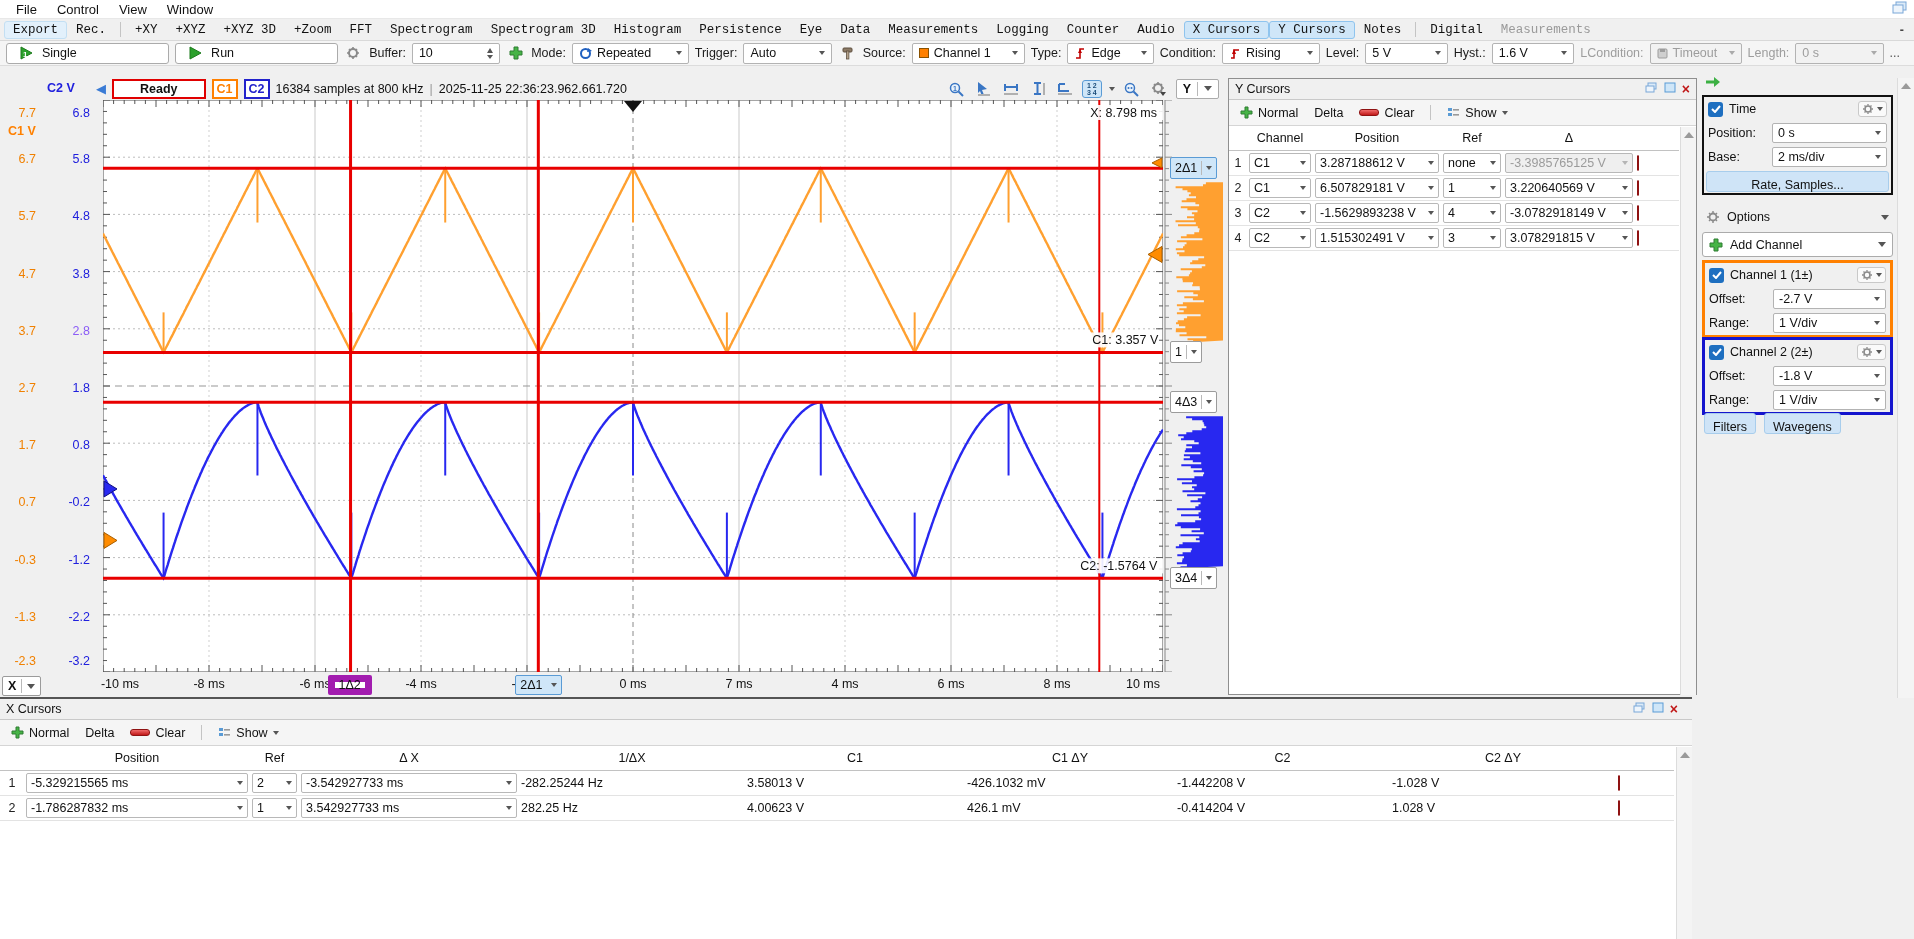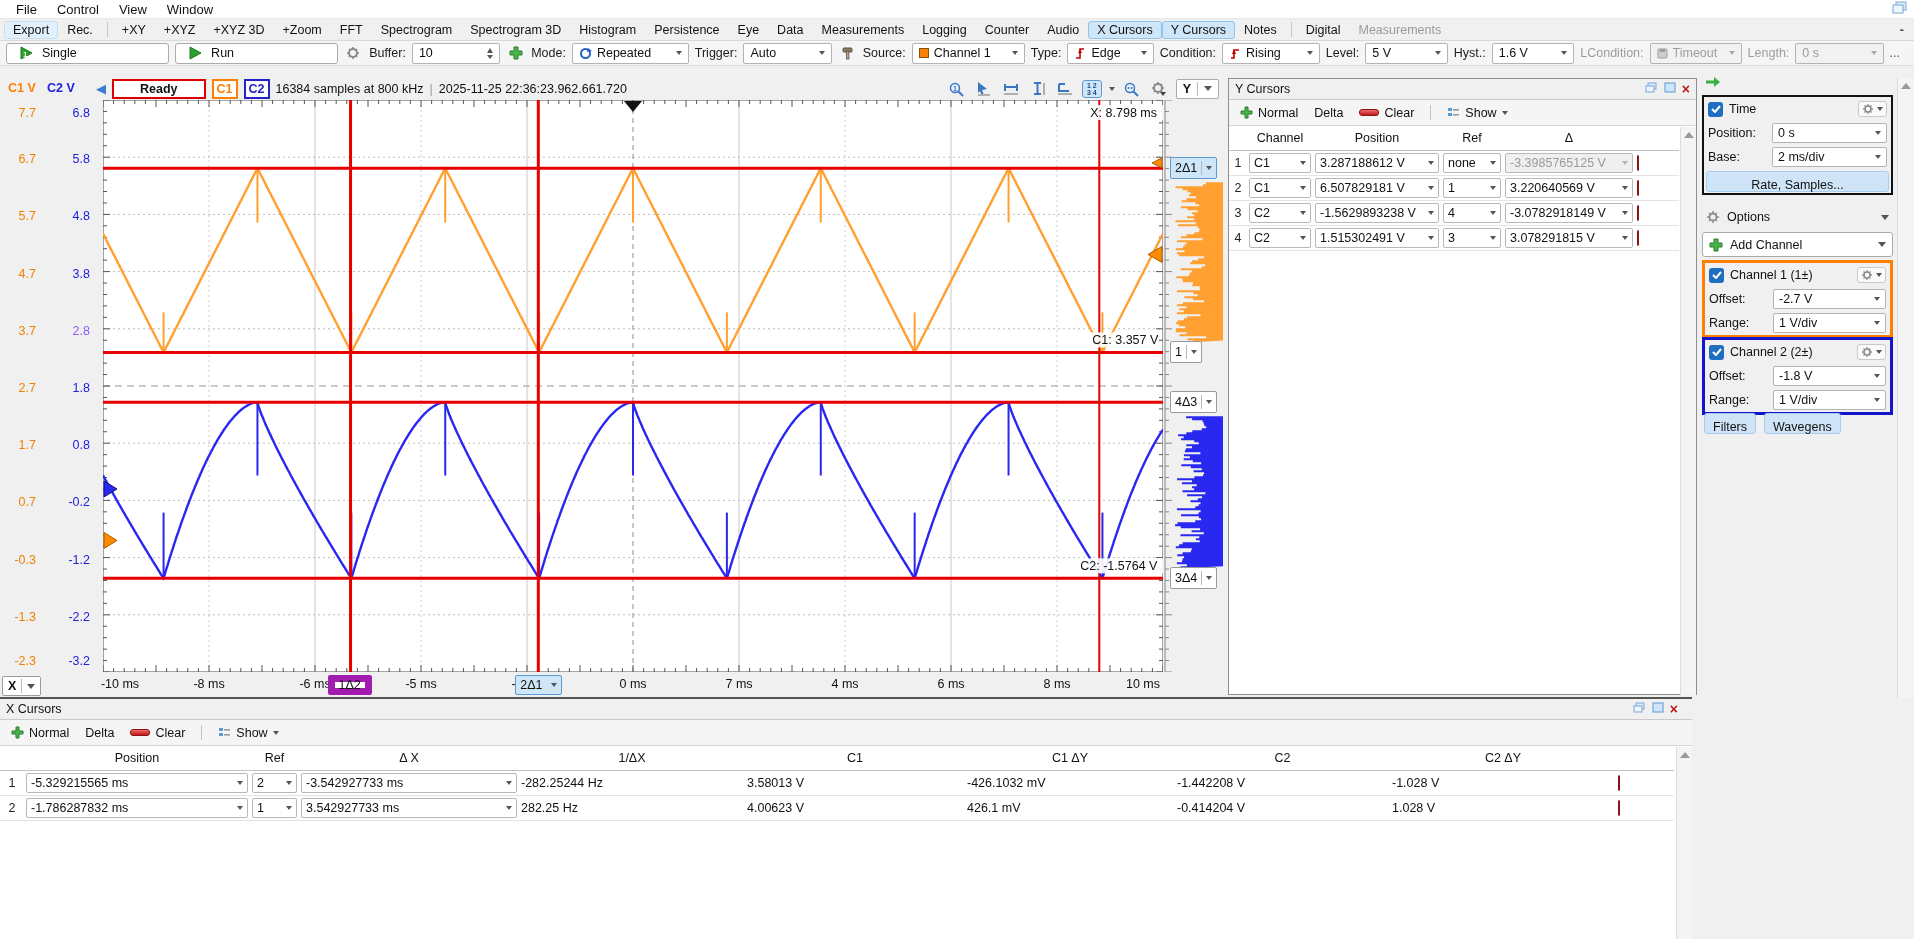--- a/index.html
+++ b/index.html
@@ -3,21 +3,21 @@
 <meta charset="utf-8">
 <style>
   html,body{margin:0;padding:0;background:#d8d8d8;}
   *{box-sizing:border-box;font-family:"Liberation Sans","DejaVu Sans",sans-serif;}
   #root{position:relative;width:1914px;height:939px;background:#f0f0f0;overflow:hidden;font-size:12.5px;color:#111;}
 
   
   #menubar{position:absolute;left:0;top:0;width:1914px;height:19px;background:#ffffff;display:flex;align-items:center;padding-left:6px;gap:2px;border-bottom:1px solid #e8e8e8;}
   .menu-item{padding:1px 10px;font-size:13px;}
   #ribbon{position:absolute;left:0;top:19px;width:1914px;height:22px;background:#f0f0f0;display:flex;align-items:center;padding-left:4px;border-bottom:1px solid #d9d9d9;}
-  .tab-item{padding:2px 9px;border-radius:3px;white-space:nowrap;font-size:12.5px;}
+  .tab-item{padding:2px 9px;border-radius:3px;white-space:nowrap;font-size:12.5px;font-family:Liberation Mono, monospace;}
   .tab-item.active{background:#cfe6f8;border:1px solid #8fc4ee;padding:1px 8px;}
   .tab-item.soft{background:#e2f0fb;border:1px solid #c3dff3;padding:1px 8px;}
   .tab-item.disabled{color:#9a9a9a;}
   .vsep{width:1px;height:15px;background:#c4c4c4;margin:0 5px;}
   #toolbar{position:absolute;left:0;top:41px;width:1914px;height:25px;background:#f5f5f5;display:flex;align-items:center;gap:6px;padding:0 6px;border-bottom:1px solid #dcdcdc;}
   .tbtn{display:flex;align-items:center;gap:7px;background:#fff;border:1px solid #ababab;border-radius:3px;height:21px;padding:0 12px;}
   .lbl{white-space:nowrap;color:#1b1b1b;}
   .lbl.disabled{color:#9d9d9d;}
   .dd{display:flex;align-items:center;height:21px;background:#fff;border:1px solid #b3b3b3;border-radius:2px;padding:0 6px;gap:5px;white-space:nowrap;}
   .dd .sp{flex:1;}
@@ -236,21 +236,21 @@
     <span class="lbl disabled">Length:</span>
     <div class="dd disabled" style="width:92px;">
       <span>0 s</span>
       <span class="sp"></span>
         <span class="caret sm" style="border-top-color:#aaa;"></span>
     </div>
     <span class="lbl" style="margin-left:auto;margin-right:8px;color:#555;">...</span>
   </div>
 
   <div id="scope">
-    <span class="axis-head" style="left:8px;color:#ff8000;">C1 V</span>
+    <span class="axis-head" style="left:8px;color:#ff8000;margin-top:43px;">C1 V</span>
     <span class="axis-head" style="left:47px;color:#2020dd;">C2 V</span>
     <div id="statusbar">
       <span class="collapse-arrow">◀</span>
       <span class="ready-box">Ready</span>
       <span class="chan-box" style="border-color:#ff8000;color:#ff8000;">C1</span>
       <span class="chan-box" style="border-color:#2222cc;color:#2222cc;">C2</span>
       <span>16384 samples at 800 kHz</span>
       <span style="color:#9a9a9a;">|</span>
       <span>2025-11-25 22:36:23.962.661.720</span>
     </div>
@@ -769,21 +769,21 @@
           <span class="caret sm"></span>
         </div><div class="handle-box" style="top: 467.363px;">
           <span>3Δ4</span>
           <span class="hdiv"></span>
           <span class="caret sm"></span>
         </div></div>
     <div id="xaxis">
         <span class="xlab" style="left: 120px;">-10 ms</span>
         <span class="xlab" style="left: 209px;">-8 ms</span>
         <span class="xlab" style="left: 315px;">-6 ms</span>
-        <span class="xlab" style="left: 421px;">-5 ms</span>
+        <span class="xlab" style="left: 421px;">-4 ms</span>
         <span class="xlab" style="left: 527px;">-2 ms</span>
         <span class="xlab" style="left: 633px;">0 ms</span>
         <span class="xlab" style="left: 739px;">7 ms</span>
         <span class="xlab" style="left: 845px;">4 ms</span>
         <span class="xlab" style="left: 951px;">6 ms</span>
         <span class="xlab" style="left: 1057px;">8 ms</span>
         <span class="xlab" style="left: 1143px;">10 ms</span>
         <span class="xsel-box">
           <span>X</span>
           <span class="hdiv"></span>

